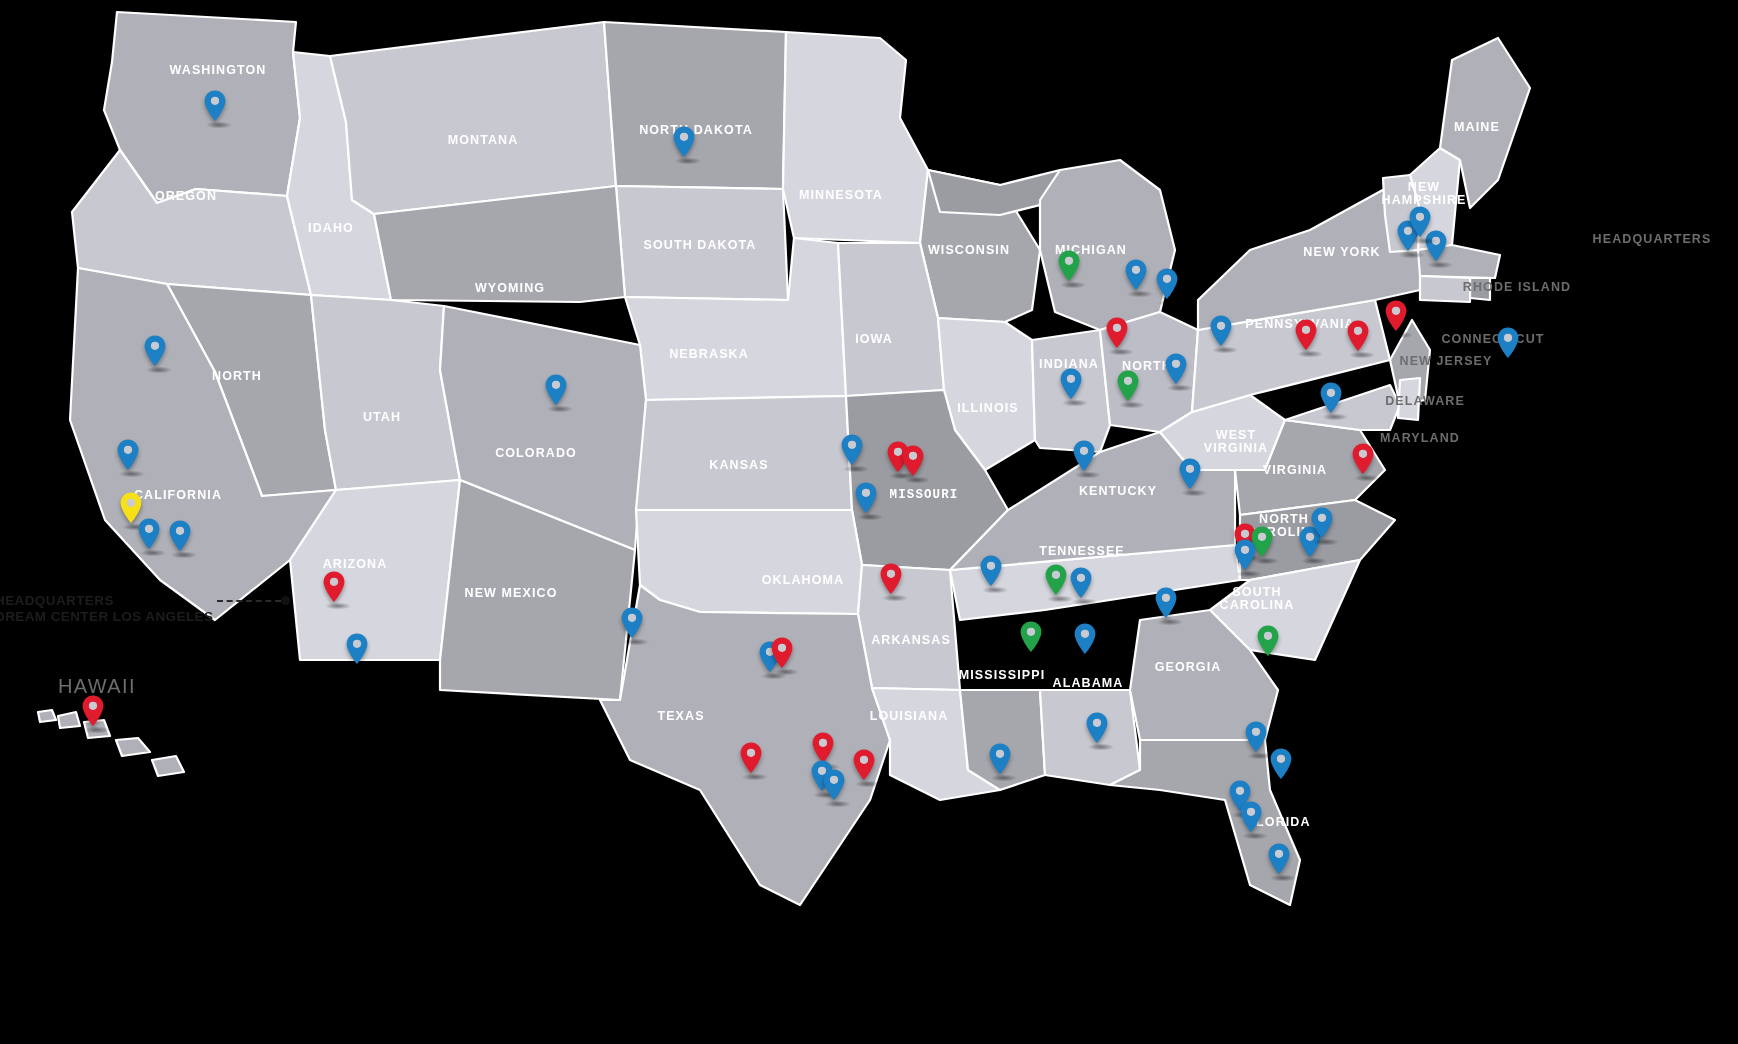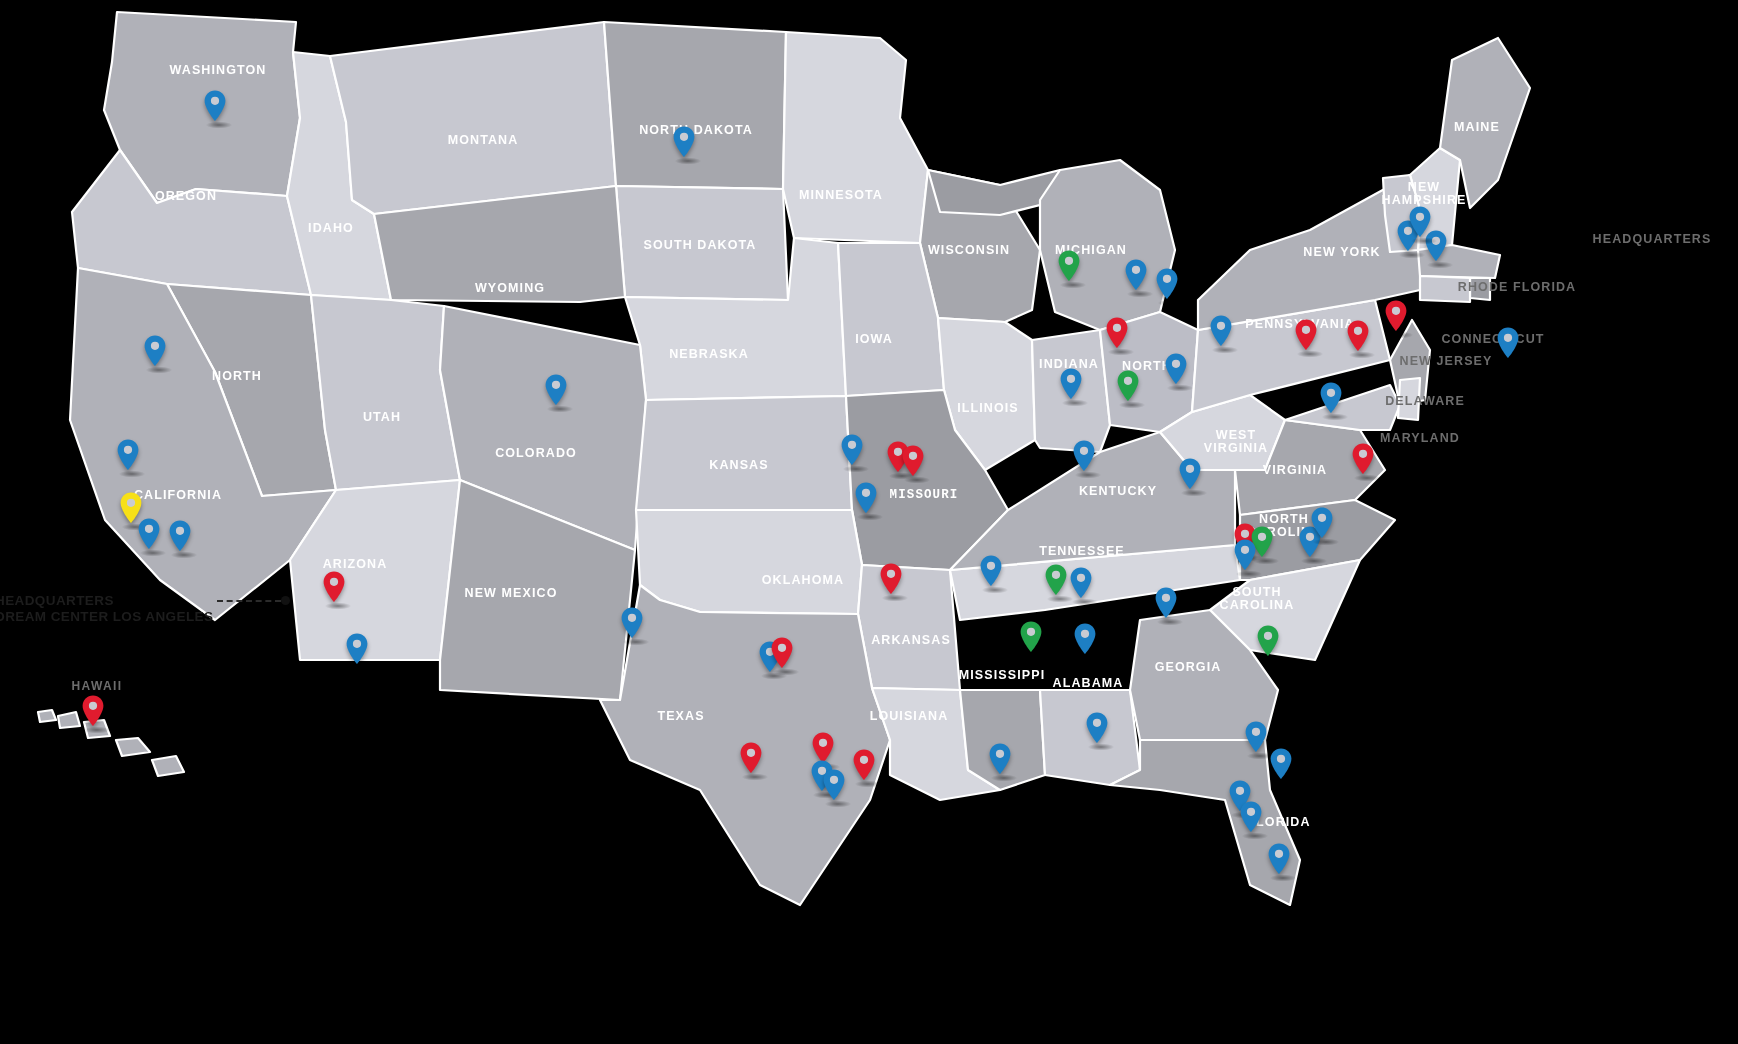--- a/index.html
+++ b/index.html
@@ -15,21 +15,21 @@
   .marker svg{display:block;width:26px;height:34px;
      filter:drop-shadow(0 3px 2px rgba(0,0,0,.35));}
   .pin-shadow{position:absolute;transform:translate(-50%,-50%);
      width:26px;height:7px;border-radius:50%;
      background:radial-gradient(ellipse at center,rgba(0,0,0,.42) 0%,rgba(0,0,0,0) 72%);}
   #hq-callout{position:absolute;display:flex;align-items:flex-start;}
   #hq-text{color:#1d1d1d;font-size:13.5px;font-weight:700;letter-spacing:.4px;
       line-height:16px;white-space:nowrap;text-align:left;}
   #hq-dash{border-top:2px dashed #2b2b2b;width:64px;margin-top:7px;margin-left:4px;}
   #hq-dot{width:9px;height:9px;border-radius:50%;background:#111;margin-top:3px;}
-  .hawaii-label{color:#6d6d6d;font-size:12px;font-weight:700;letter-spacing:1.4px;}
+  .hawaii-label{color:#6d6d6d;font-size:20px;font-weight:400;letter-spacing:1.4px;}
 </style>
 </head>
 <body>
 
 <div id="map-root">
 
   <svg class="usmap" viewBox="0 0 1738 1044">
     <g id="states">
 
       <path class="state-path" fill="#b0b1b8" d="M117,12 L296,22 L293,52 L300,118 L287,196 L196,189 L157,203 L120,150 L104,110 L112,62 Z"></path>
@@ -105,21 +105,21 @@
       <div class="state-label" style="left: 1069px; top: 364px;">INDIANA</div>
       <div class="state-label" style="left: 1147px; top: 366px;">NORTH</div>
       <div class="state-label" style="left: 1300px; top: 324px;">PENNSYLVANIA</div>
       <div class="state-label" style="left: 1342px; top: 252px;">NEW YORK</div>
       <div class="state-label" style="left: 1477px; top: 127px;">MAINE</div>
       <div class="state-label" style="left: 1424px; top: 194px;">
         <div>NEW</div>
         <div>HAMPSHIRE</div>
       </div>
       <div class="state-label outside" style="left: 1652px; top: 239px;">HEADQUARTERS</div>
-      <div class="state-label outside" style="left: 1517px; top: 287px;">RHODE FLORIDA</div>
+      <div class="state-label outside" style="left: 1517px; top: 287px;">RHODE ISLAND</div>
       <div class="state-label outside" style="left: 1493px; top: 303px; margin-top: 36px;">CONNECTICUT</div>
       <div class="state-label outside" style="left: 1446px; top: 361px;">NEW JERSEY</div>
       <div class="state-label outside" style="left: 1425px; top: 401px;">DELAWARE</div>
       <div class="state-label outside" style="left: 1420px; top: 438px;">MARYLAND</div>
       <div class="state-label" style="left: 1236px; top: 442px;">
         <div>WEST</div>
         <div>VIRGINIA</div>
       </div>
       <div class="state-label" style="left: 1295px; top: 470px;">VIRGINIA</div>
       <div class="state-label" style="left: 1118px; top: 491px;">KENTUCKY</div>

